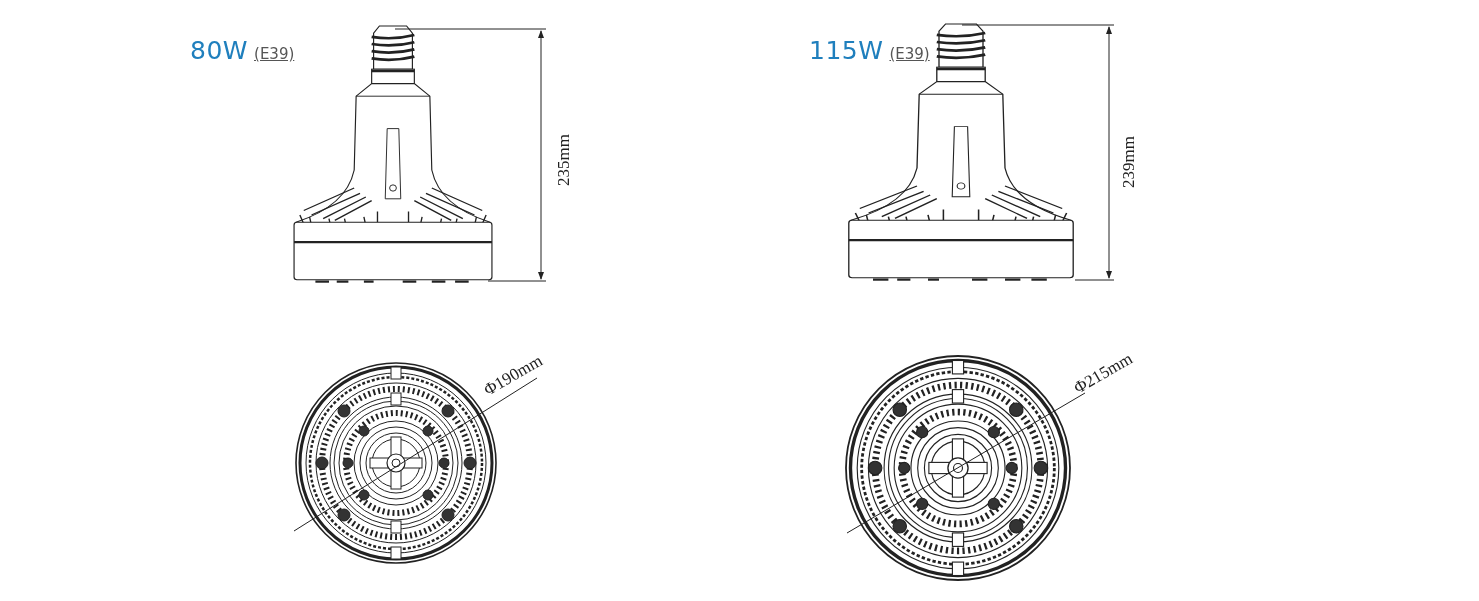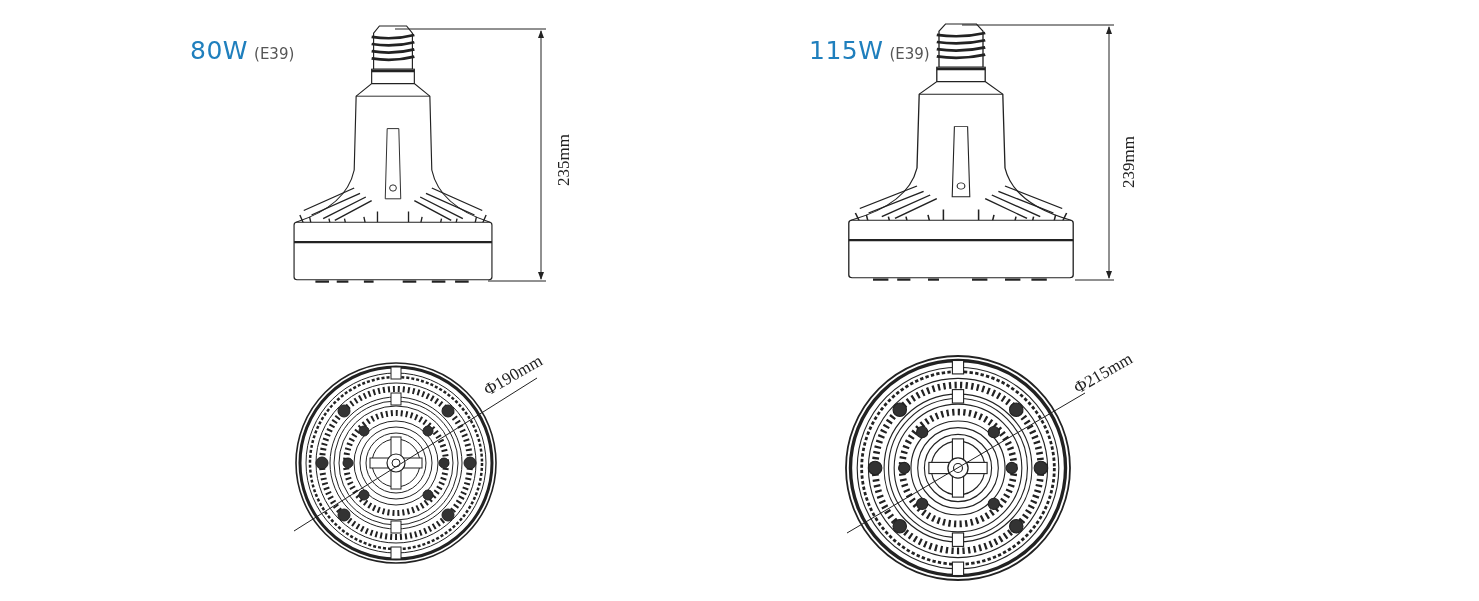--- a/index.html
+++ b/index.html
@@ -1,19 +1,19 @@
 <!DOCTYPE html>
 <html><head>
 <meta charset="utf-8">
 <style>
   html,body{margin:0;padding:0;background:#fff;}
   #canvas{position:relative;width:1244px;height:601px;overflow:hidden;background:#fff;font-family:"Liberation Sans",sans-serif;}
   .title{position:absolute;display:flex;align-items:baseline;gap:6px;}
   .watt{color:#1f7fbd;font-size:25px;font-family:"DejaVu Sans",sans-serif;letter-spacing:0.5px;}
-  .base{color:#555;font-size:15px;font-family:"DejaVu Sans",sans-serif;}
+  .base{color:#555;font-size:15px;font-family:"DejaVu Sans",sans-serif;text-decoration:underline;}
   svg{position:absolute;left:0;top:0;}
   .dimtext{font-family:"Liberation Serif",serif;font-size:17px;fill:#222;}
   .note{position:absolute;left:1180px;top:526px;width:120px;text-align:center;font-size:13px;color:#222;line-height:16px;font-family:"DejaVu Sans",sans-serif;}
 </style>
 </head>
 <body>
 
 <div id="canvas">
 
   <div class="title" style="left:190px;top:36px;">

